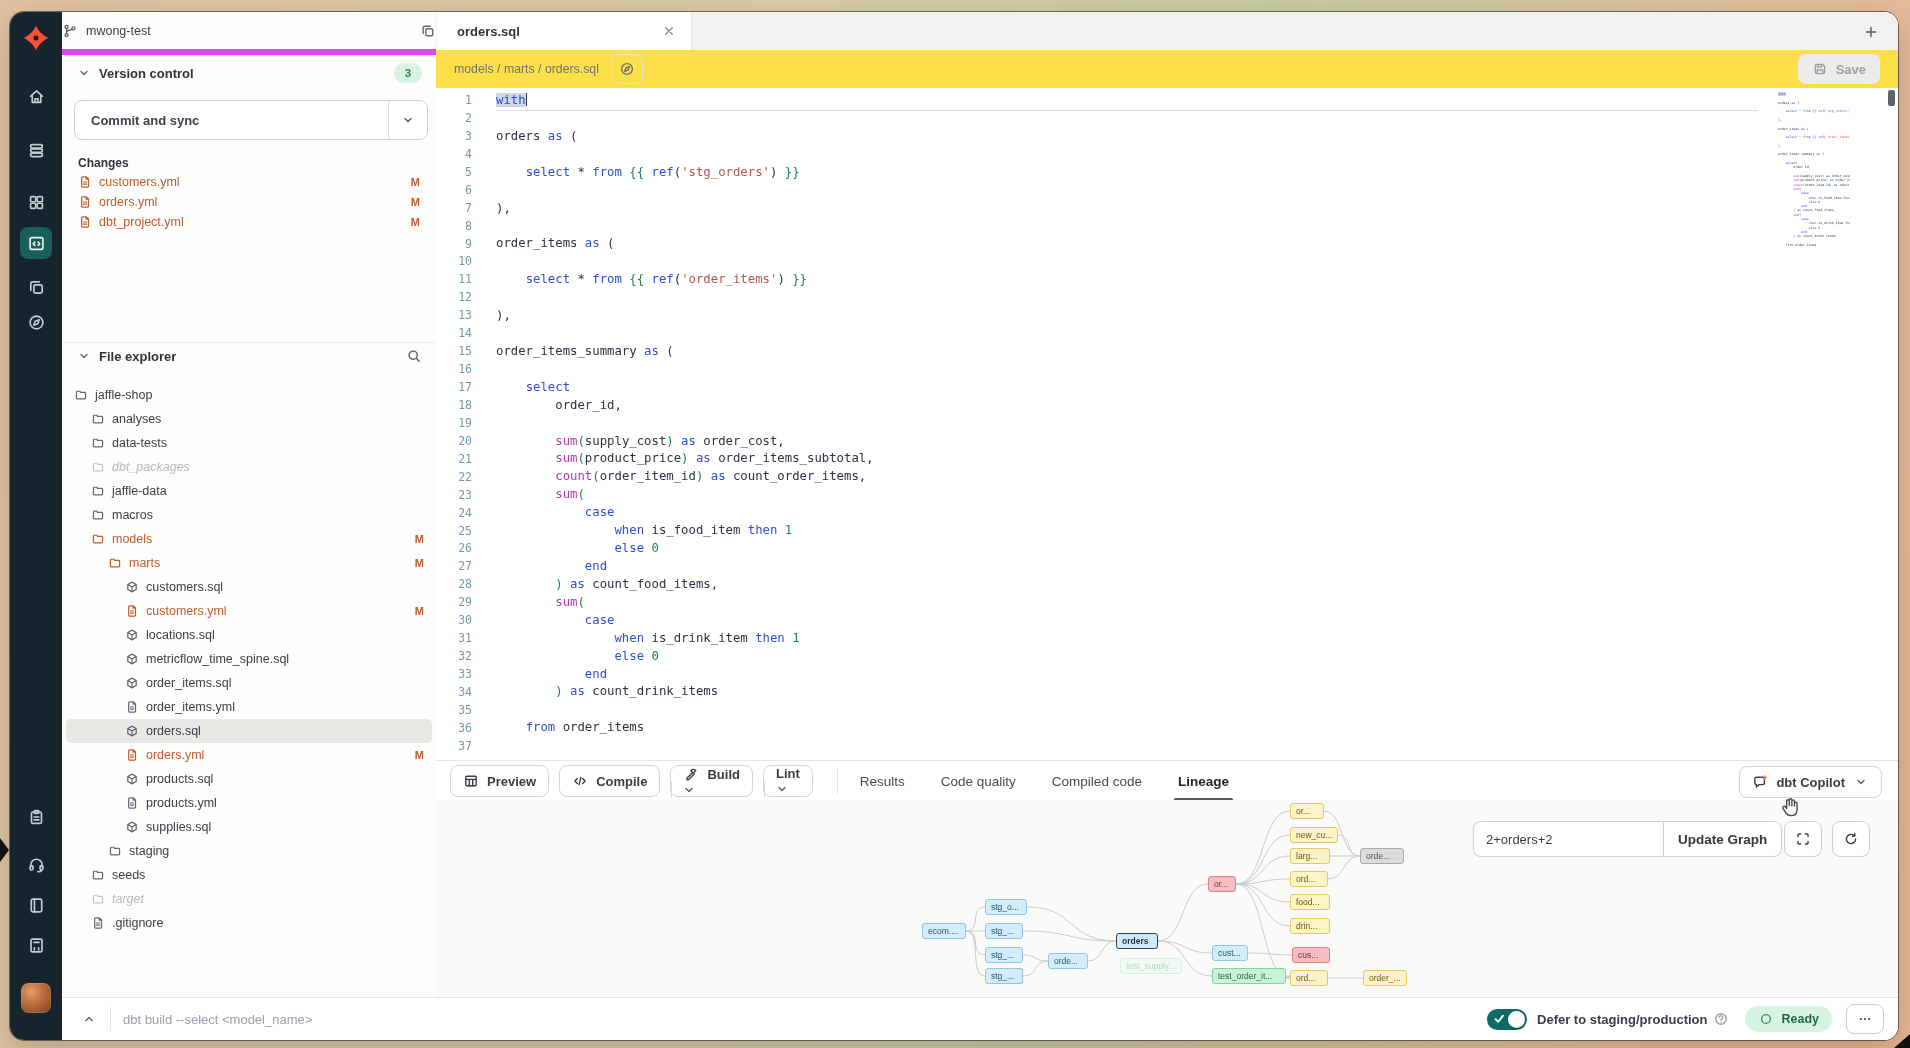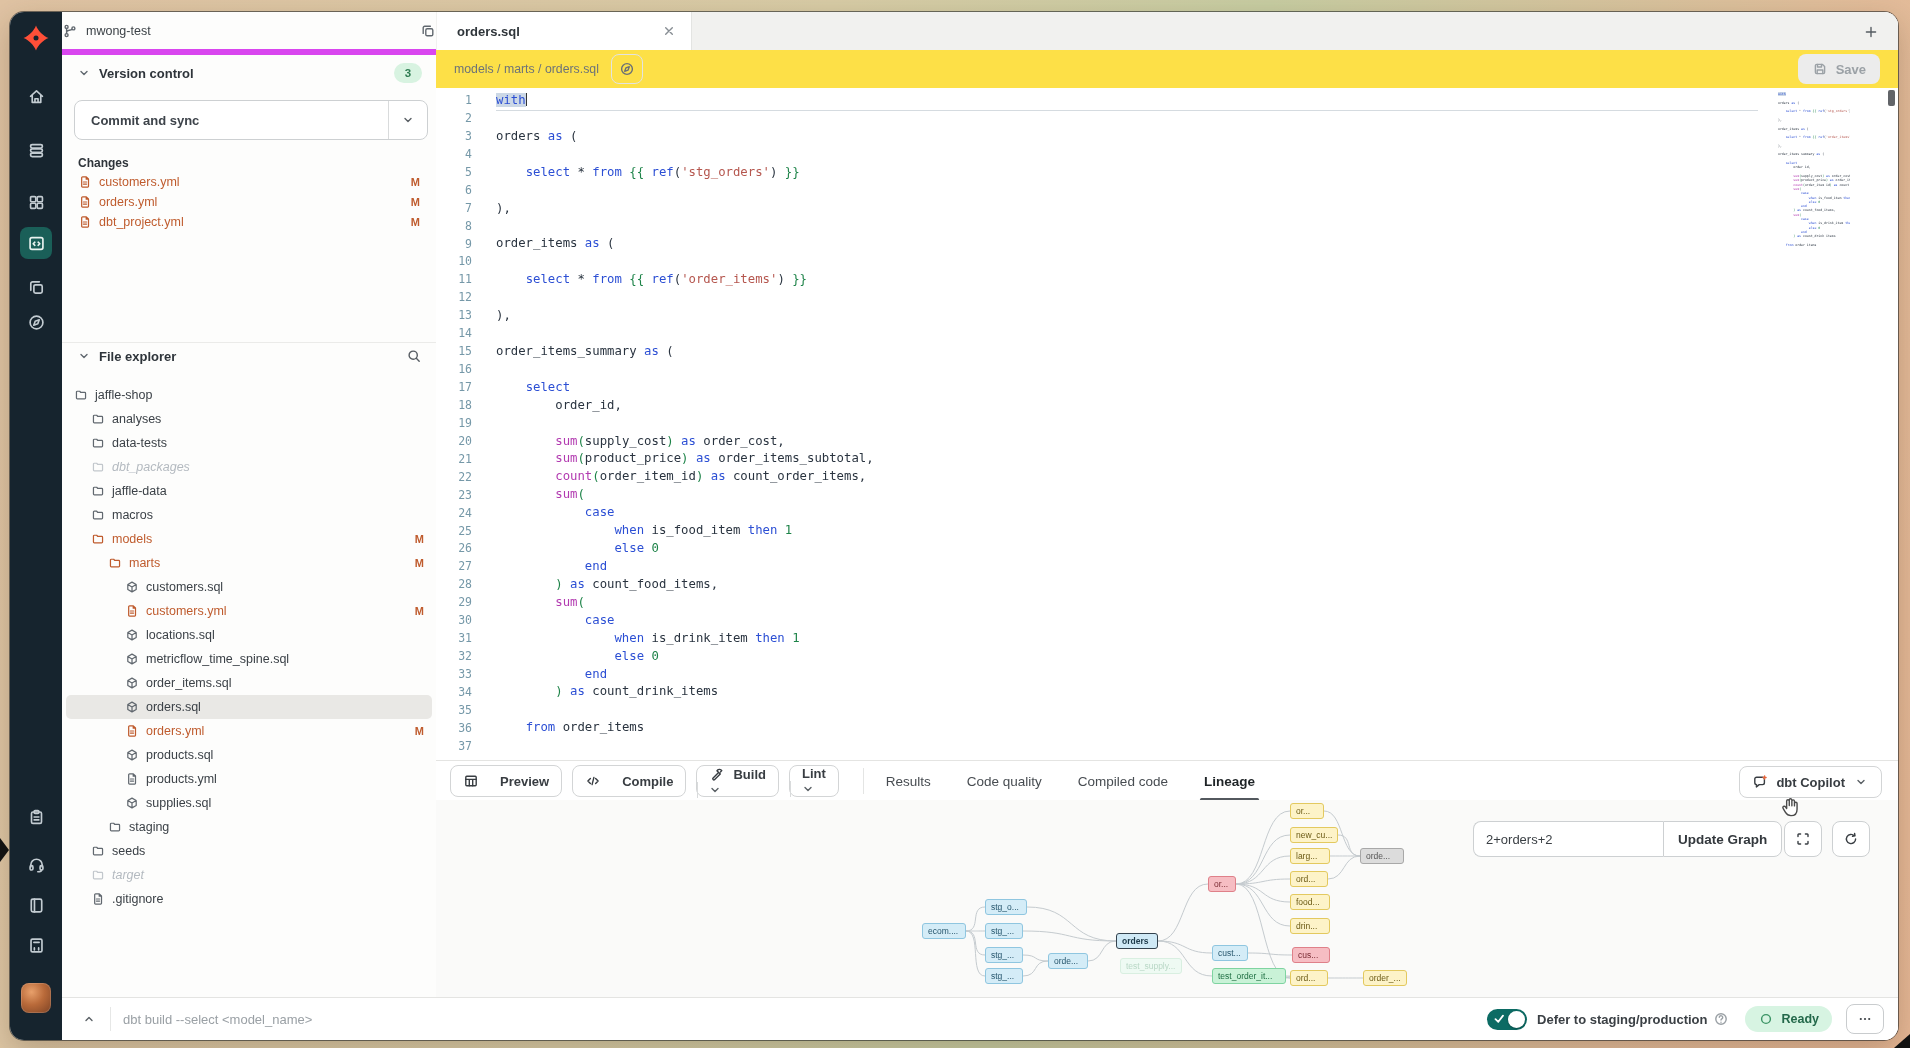--- a/index.html
+++ b/index.html
@@ -73,21 +73,21 @@
   .kw{color:#2c4fd4;} .fn{color:#b23ab0;} .str{color:#b5564e;} .num,.br{color:#1d8348;} .id{color:#2a3440;}
   .sel{background:#ccd8e6;}
   .caret{display:inline-block;width:1px;height:13px;background:#333;vertical-align:-2px;}
   .minimap{position:absolute;right:48px;top:4px;width:72px;overflow:hidden;
            font-family:"DejaVu Sans Mono",monospace;font-size:3.2px;line-height:4.32px;white-space:pre;color:#2a3440;cursor:pointer;}
   .vthumb{position:absolute;right:3px;top:2px;width:7px;height:16px;background:#45494d;border-radius:2px;opacity:.85;}
   
   .toolbar{position:absolute;left:0;right:0;top:748px;height:40px;border-top:1px solid #e4e4e2;border-bottom:1px solid #e4e4e2;
            background:#fff;display:flex;align-items:center;padding-left:14px;}
   .tb-btn{height:30px;border:1px solid #d3d5d6;border-radius:8px;background:#fff;display:flex;align-items:center;
-          padding:0 12px;gap:21px;font-size:13px;color:#383d42;font-weight:600;cursor:pointer;margin-right:10px;}
+          padding:0 12px;gap:8px;font-size:13px;color:#383d42;font-weight:600;cursor:pointer;margin-right:10px;}
   .tb-group{height:30px;border:1px solid #d3d5d6;border-radius:8px;background:#fff;display:flex;align-items:stretch;
             font-size:13px;color:#383d42;font-weight:600;cursor:pointer;margin-right:10px;flex-direction:column;}
   .tb-group .seg{display:flex;align-items:center;padding:0 12px;gap:8px;}
   .tb-group .seg.chev{border-left:1px solid #d9dbdc;padding:0 9px;color:#5a6065;}
   .tb-sep{width:1px;height:26px;background:#e4e5e4;margin:0 22px 0 14px;}
   .panel-tabs{display:flex;gap:36px;height:100%;align-items:center;}
   .ptab{font-size:13.5px;color:#474c51;cursor:pointer;position:relative;height:100%;display:flex;align-items:center;}
   .ptab.active{color:#1f2427;font-weight:700;}
   .ptab.active::after{content:"";position:absolute;left:-4px;right:-4px;bottom:0;height:3px;background:#53585e;border-radius:2px;}
   .copilot{position:absolute;right:16px;top:5px;height:30px;border:1px solid #d3d5d6;border-radius:8px;background:#fff;
@@ -427,20 +427,29 @@
           </div>
           <div class="tree-row" style="padding-left: 59px;">
             <span class="tree-ic">
               <svg width="14" height="14" viewBox="0 0 16 16" fill="none" stroke="currentColor" stroke-width="1.4" stroke-linecap="round" stroke-linejoin="round">
                 <path d="M8 2.4 12.8 5.2 V10.8 L8 13.6 3.2 10.8 V5.2 Z M3.2 5.2 8 8 12.8 5.2 M8 8 V13.6"></path>
               </svg>
             </span>
             <span>order_items.sql</span>
             <span class="sp"></span>
           </div>
+          <div class="tree-row" style="padding-left: 59px;">
+            <span class="tree-ic">
+              <svg width="14" height="14" viewBox="0 0 16 16" fill="none" stroke="currentColor" stroke-width="1.4" stroke-linecap="round" stroke-linejoin="round">
+                <path d="M4.2 3.1 a1 1 0 0 1 1-1 h4.3 L12 4.6 V12.9 a1 1 0 0 1 -1 1 H5.2 a1 1 0 0 1 -1-1 Z M9.4 2.1 V4.8 H12 M6.2 8 h3.6 M6.2 10.4 h3.6"></path>
+              </svg>
+            </span>
+            <span>order_items.yml</span>
+            <span class="sp"></span>
+          </div>
           <div class="tree-row selected" style="padding-left: 59px;">
             <span class="tree-ic">
               <svg width="14" height="14" viewBox="0 0 16 16" fill="none" stroke="currentColor" stroke-width="1.4" stroke-linecap="round" stroke-linejoin="round">
                 <path d="M8 2.4 12.8 5.2 V10.8 L8 13.6 3.2 10.8 V5.2 Z M3.2 5.2 8 8 12.8 5.2 M8 8 V13.6"></path>
               </svg>
             </span>
             <span>orders.sql</span>
             <span class="sp"></span>
           </div>
           <div class="tree-row mod" style="padding-left: 59px;">

